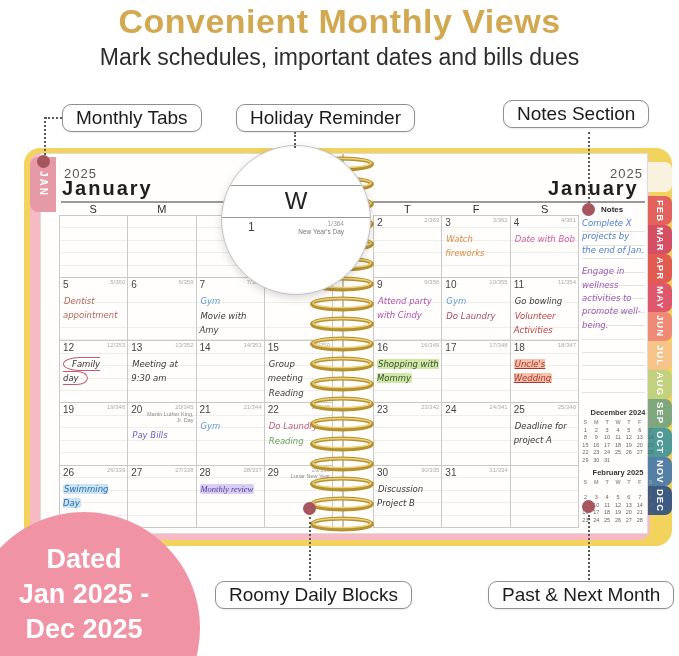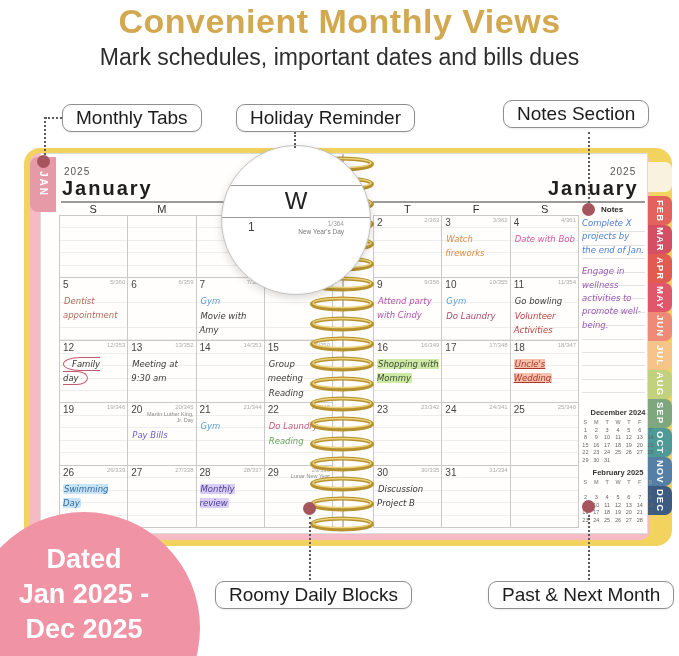--- a/index.html
+++ b/index.html
@@ -33,21 +33,21 @@
   .jan-tab{position:absolute;left:30px;top:157px;width:26px;height:55px;background:#e69aa8;
            border-radius:8px 0 0 8px;z-index:5;display:flex;align-items:center;justify-content:center;}
   .jan-tab span{writing-mode:vertical-rl;color:#fff;font-weight:bold;font-size:10px;letter-spacing:2px;}
   .right-tabs{position:absolute;left:648px;top:162px;width:24px;z-index:5;}
   .blank-tab{width:24px;height:30px;background:#f8f2de;border-radius:0 7px 7px 0;margin-bottom:4px;}
   .side-tab{width:24px;height:29px;border-radius:0 7px 7px 0;display:flex;align-items:center;
             justify-content:center;}
   .side-tab span{writing-mode:vertical-rl;color:#fff;font-weight:bold;font-size:9.5px;letter-spacing:1px;}
 
   
-  .pg-year{position:absolute;font-size:10px;color:#555;letter-spacing:1px;z-index:6;}
+  .pg-year{position:absolute;font-size:13px;color:#555;letter-spacing:1px;z-index:6;}
   .pg-month{position:absolute;font-size:20px;font-weight:bold;color:#1e1e1e;letter-spacing:2px;z-index:6;}
   .rule{position:absolute;height:2px;background:#9a9a9a;z-index:6;}
 
   
   .cal-head{position:absolute;display:grid;z-index:6;}
   .day-letter{text-align:center;font-size:11px;color:#2e2e2e;}
   .cal-grid{position:absolute;display:grid;grid-auto-rows:62.4px;z-index:6;
             border-top:1px solid #c9c9c9;border-left:1px solid #c9c9c9;}
   .cell{position:relative;border-right:1px solid #c9c9c9;border-bottom:1px solid #c9c9c9;
         background:repeating-linear-gradient(to bottom,transparent 0,transparent 11.5px,#ededea 11.5px,#ededea 12.5px);
@@ -338,21 +338,21 @@
         <div class="entries"></div>
       </div>
       <div class="cell">
         <div class="cell-top">
           <span class="dnum">28</span>
           <span class="dmeta">
             <span class="frac">28/337</span>
           </span>
         </div>
         <div class="entries">
-          <div class="entry"><span class="etext" style="color: rgb(74, 61, 143); background: rgb(217, 205, 246);">Monthly review</span></div>
+          <div class="entry"><span class="etext" style="color: rgb(74, 61, 143); background: rgb(217, 205, 246); font-family: Liberation Serif, serif;">Monthly review</span></div>
         </div>
       </div>
       <div class="cell">
         <div class="cell-top">
           <span class="dnum">29</span>
           <span class="dmeta">
             <span class="frac">29/336</span>
             <span class="hol">Lunar New Year</span>
           </span>
         </div>
@@ -483,20 +483,23 @@
           </span>
         </div>
         <div class="entries"></div>
       </div>
       <div class="cell">
         <div class="cell-top">
           <span class="dnum">25</span>
           <span class="dmeta">
             <span class="frac">25/340</span>
           </span>
+        </div>
+        <div class="entries">
+          <div class="entry"><span class="etext" style="color: rgb(58, 58, 58);">Deadline for project A</span></div>
         </div>
       </div>
       <div class="cell">
         <div class="cell-top">
           <span class="dnum">30</span>
           <span class="dmeta">
             <span class="frac">30/335</span>
           </span>
         </div>
         <div class="entries">

